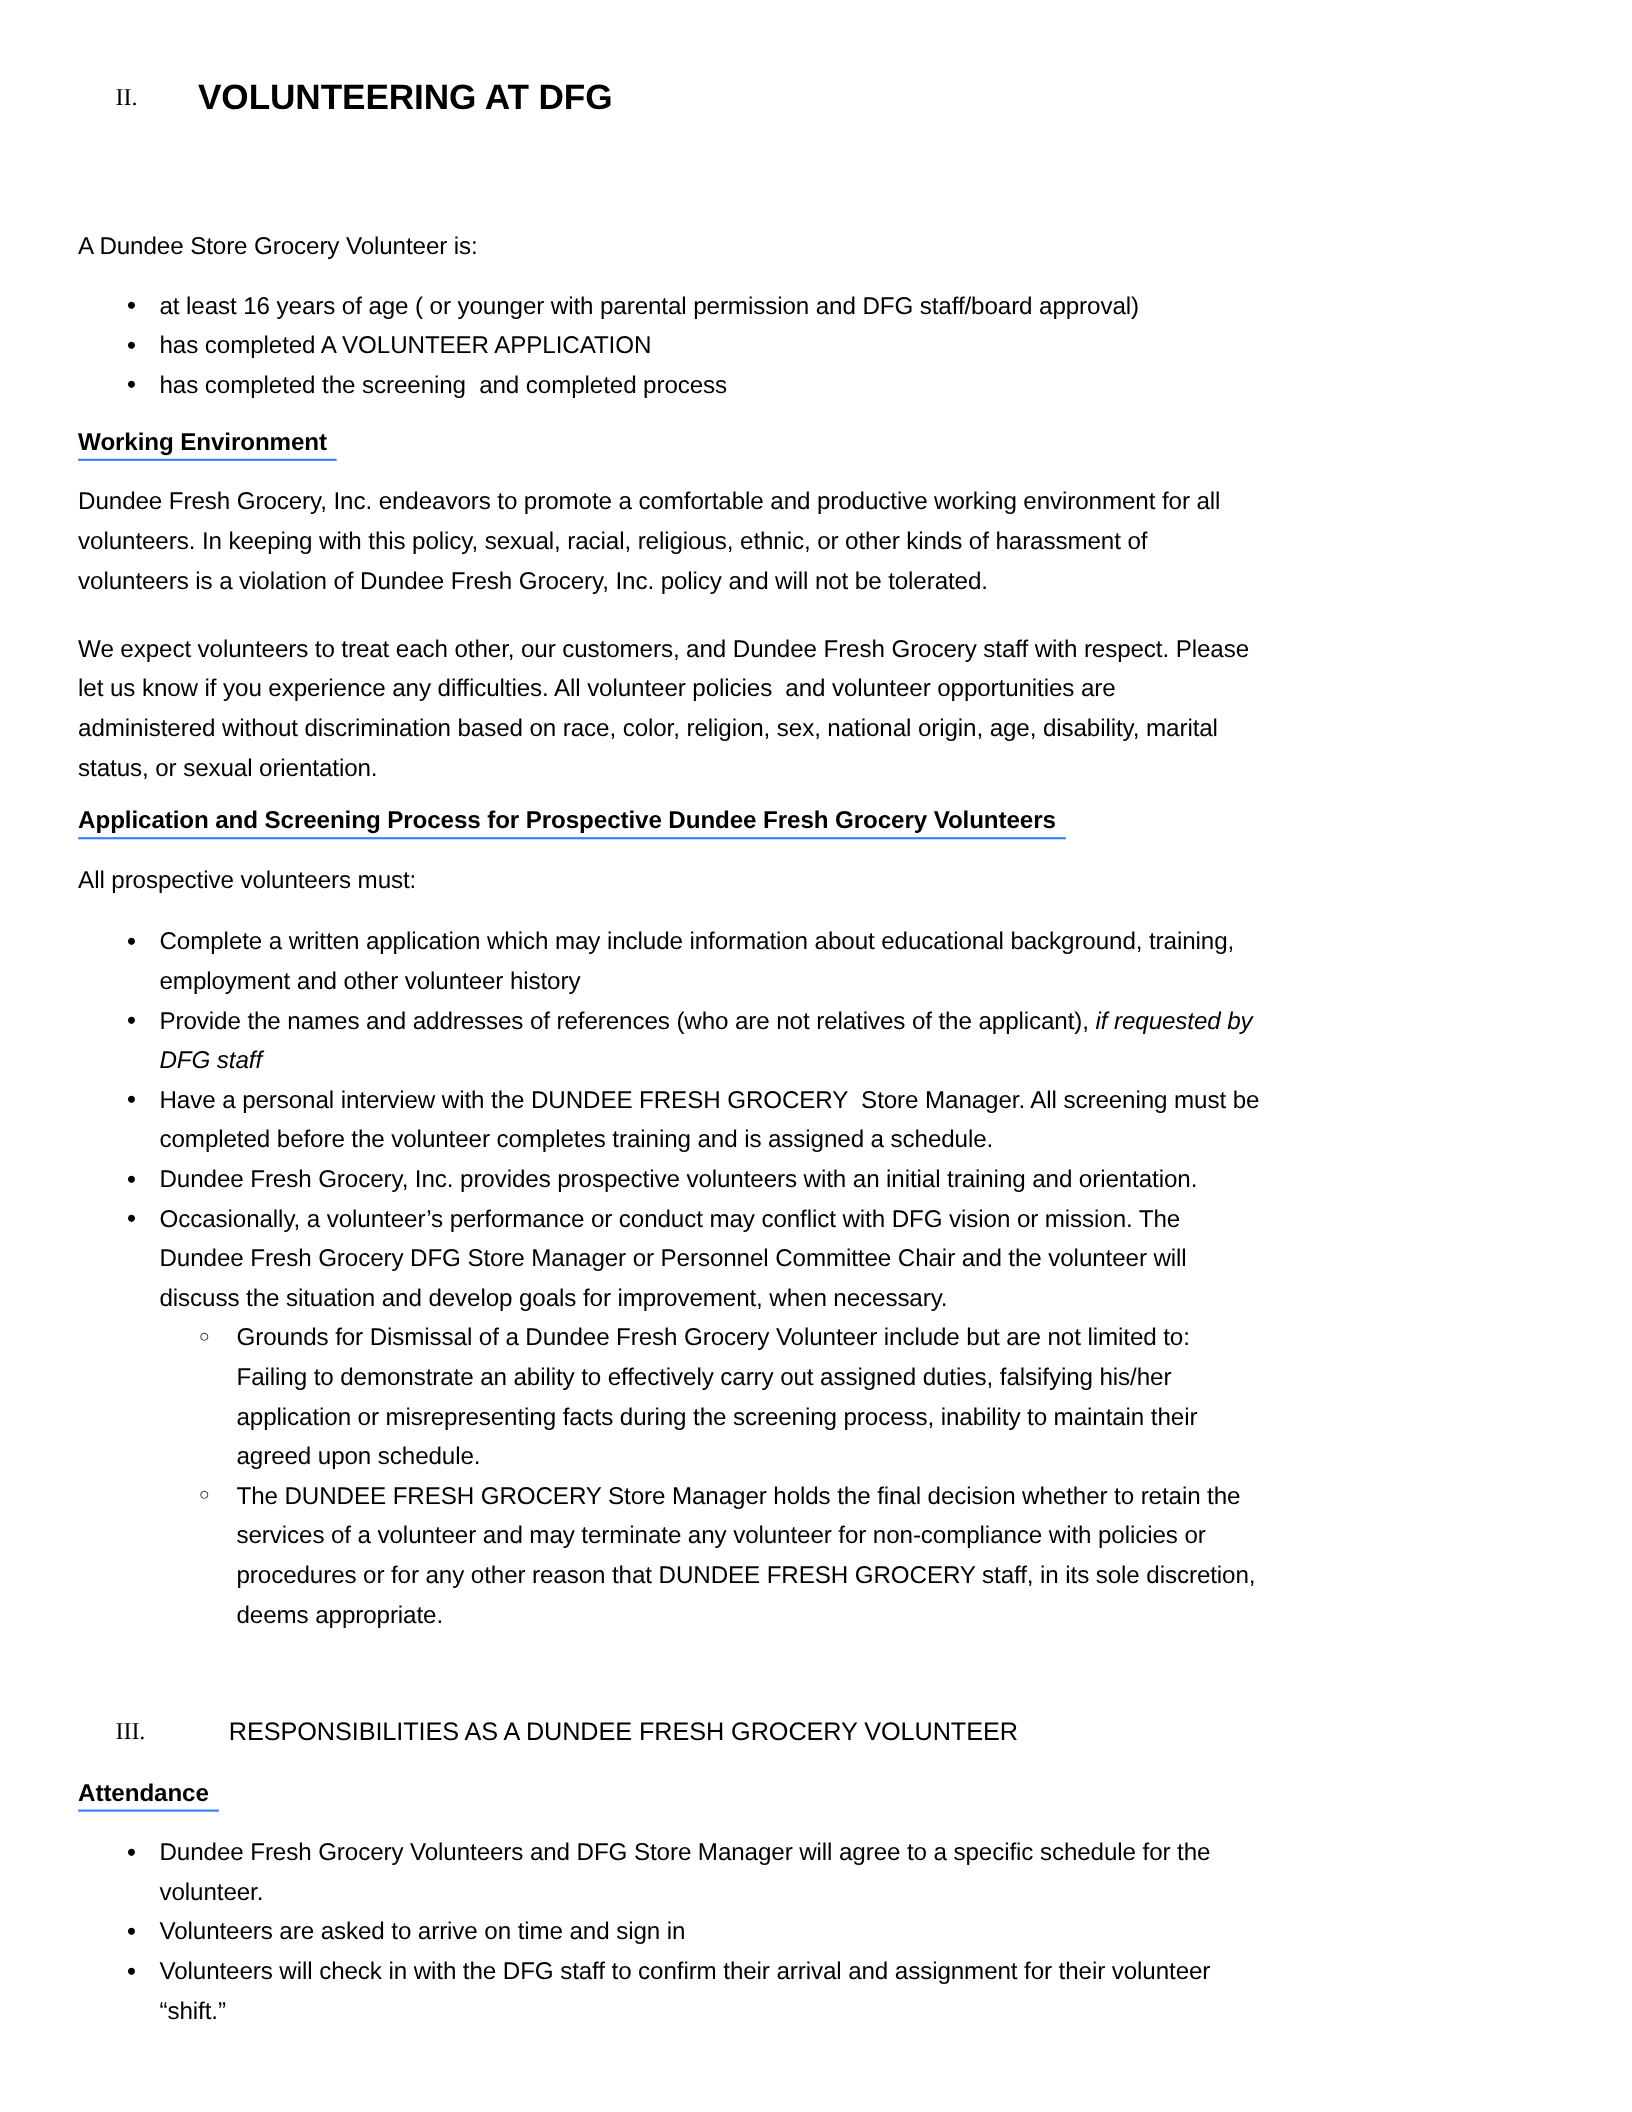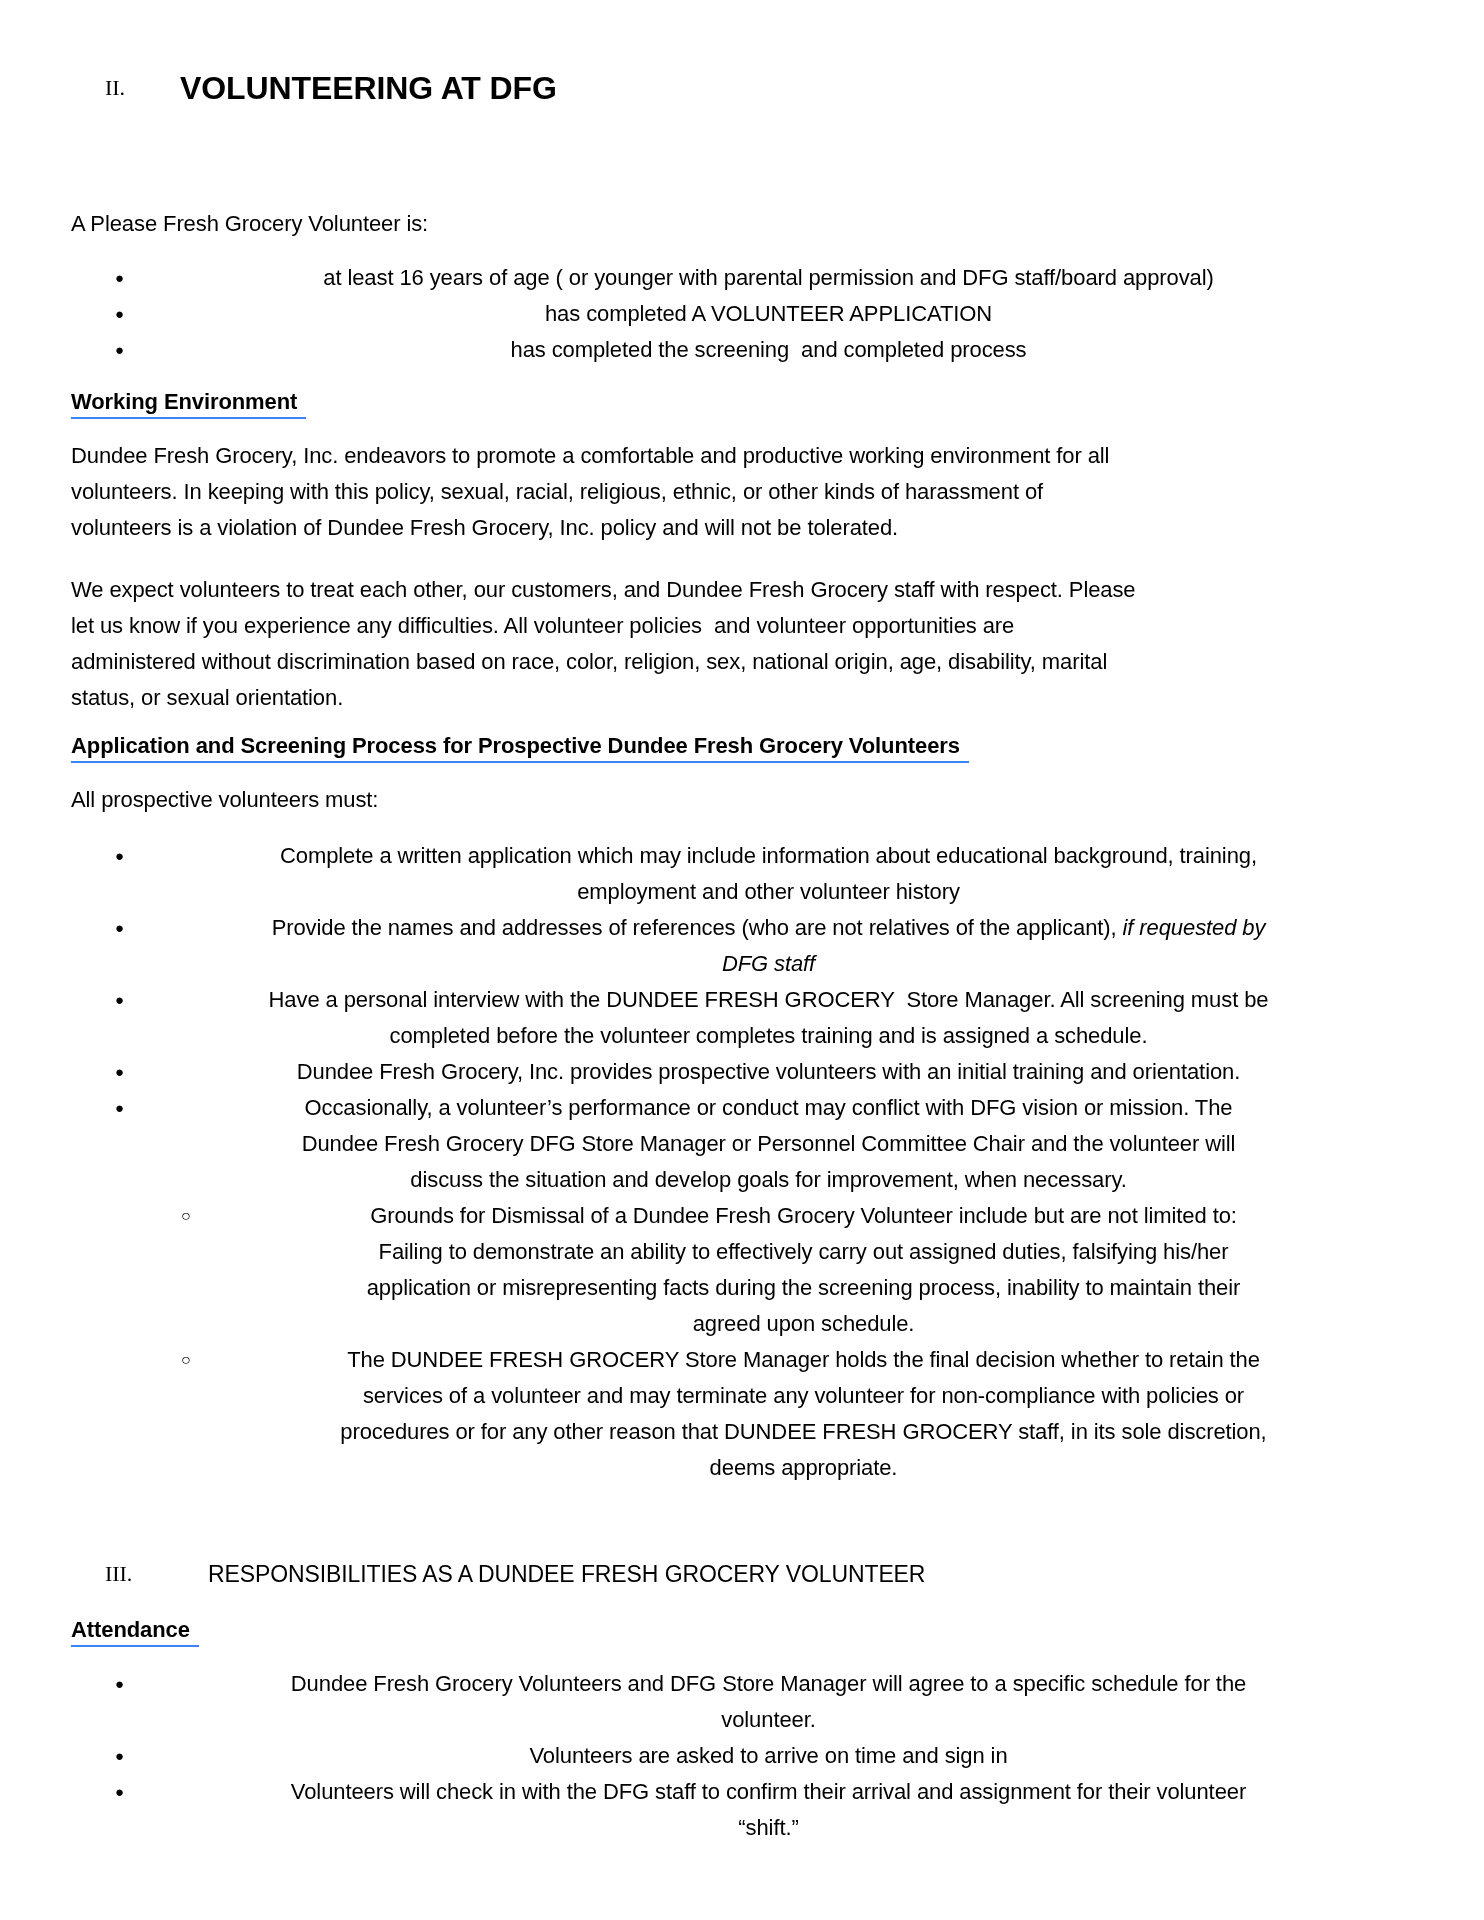--- a/index.html
+++ b/index.html
@@ -74,21 +74,21 @@
     position: relative;
     padding-left: 74px;
   }
   ul.lvl1 > li > .m1 {
     position: absolute;
     left: 44px;
     top: 0;
     font-size: 15px;
     line-height: 36px;
   }
-  .txt { display: block; text-align: center; }
+  .txt { display: block; }
   .txt .t, .txt .i { white-space: pre-wrap; }
   .txt .i { font-style: italic; }
 
   
   ul.lvl2 > li {
     position: relative;
     padding-left: 70px;
   }
   ul.lvl2 > li > .m2 {
     position: absolute;
@@ -101,21 +101,21 @@
 </head>
 <body>
 
 <div class="doc">
 
   <div class="sec-heading" id="h2row">
     <span class="sec-num">II.</span>
     <span class="sec-title-bold">VOLUNTEERING AT DFG</span>
   </div>
 
-  <p class="body-par" id="intro1">A Please Fresh Grocery Volunteer is:</p>
+  <p class="body-par" id="intro1">A Dundee Store Grocery Volunteer is:</p>
 
   <ul class="lvl1" id="list1">
     <li>
       <span class="m1">●</span>
       <span class="txt"><span class="t">at least 16 years of age ( or younger with parental permission and DFG staff/board approval)</span></span>
     </li>
     <li>
       <span class="m1">●</span>
       <span class="txt"><span class="t">has completed A VOLUNTEER APPLICATION</span></span>
     </li>

